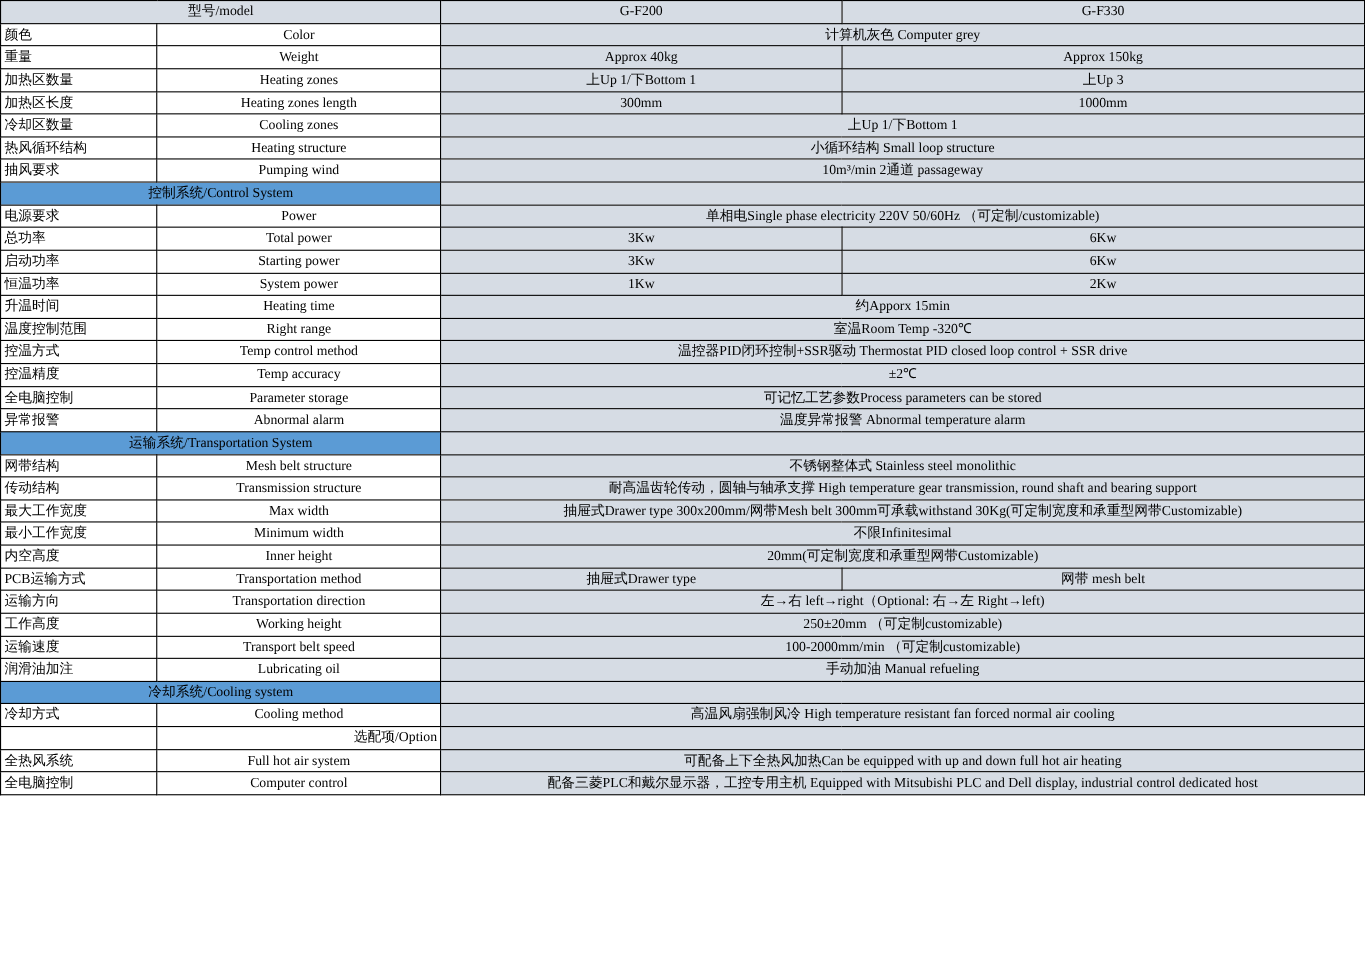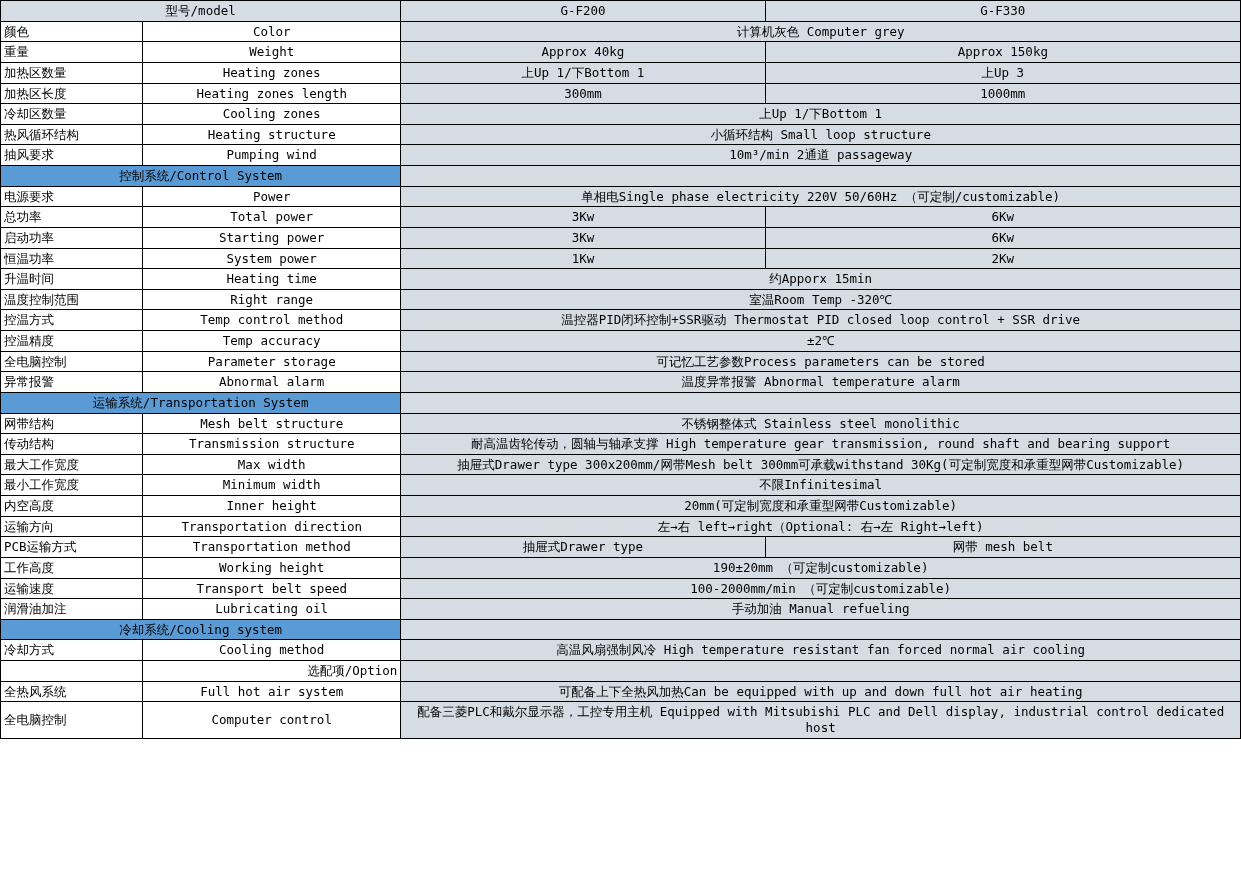--- a/index.html
+++ b/index.html
@@ -10,20 +10,21 @@
   body {
     font-family: "DejaVu Sans Mono", monospace;
     width: 1241px;
     height: 876px;
     overflow: hidden;
   }
   table.spec {
     border-collapse: collapse;
     width: 1241px;
     table-layout: fixed;
+    font-family: Liberation Serif, serif;
   }
   table.spec td {
     border: 1px solid #000000;
     font-size: 12.5px;
     line-height: 1.25;
     padding: 2px 3px;
     vertical-align: middle;
     white-space: normal;
     overflow: hidden;
   }
@@ -195,34 +196,34 @@
         <td class="cn">最小工作宽度</td>
         <td class="en">Minimum width</td>
         <td class="val" colspan="2">不限Infinitesimal</td>
       </tr>
       <tr>
         <td class="cn">内空高度</td>
         <td class="en">Inner height</td>
         <td class="val" colspan="2">20mm(可定制宽度和承重型网带Customizable)</td>
       </tr>
       <tr>
-        <td class="cn">运输方向</td>
-        <td class="en">Transportation direction</td>
-        <td class="val" colspan="2">左→右 left→right（Optional: 右→左 Right→left)</td>
-      </tr>
-      <tr>
         <td class="cn">PCB运输方式</td>
         <td class="en">Transportation method</td>
         <td class="val">抽屉式Drawer type</td>
         <td class="val">网带 mesh belt</td>
       </tr>
       <tr>
+        <td class="cn">运输方向</td>
+        <td class="en">Transportation direction</td>
+        <td class="val" colspan="2">左→右 left→right（Optional: 右→左 Right→left)</td>
+      </tr>
+      <tr>
         <td class="cn">工作高度</td>
         <td class="en">Working height</td>
-        <td class="val" colspan="2">190±20mm （可定制customizable)</td>
+        <td class="val" colspan="2">250±20mm （可定制customizable)</td>
       </tr>
       <tr>
         <td class="cn">运输速度</td>
         <td class="en">Transport belt speed</td>
         <td class="val" colspan="2">100-2000mm/min （可定制customizable)</td>
       </tr>
       <tr>
         <td class="cn">润滑油加注</td>
         <td class="en">Lubricating oil</td>
         <td class="val" colspan="2">手动加油 Manual refueling</td>

